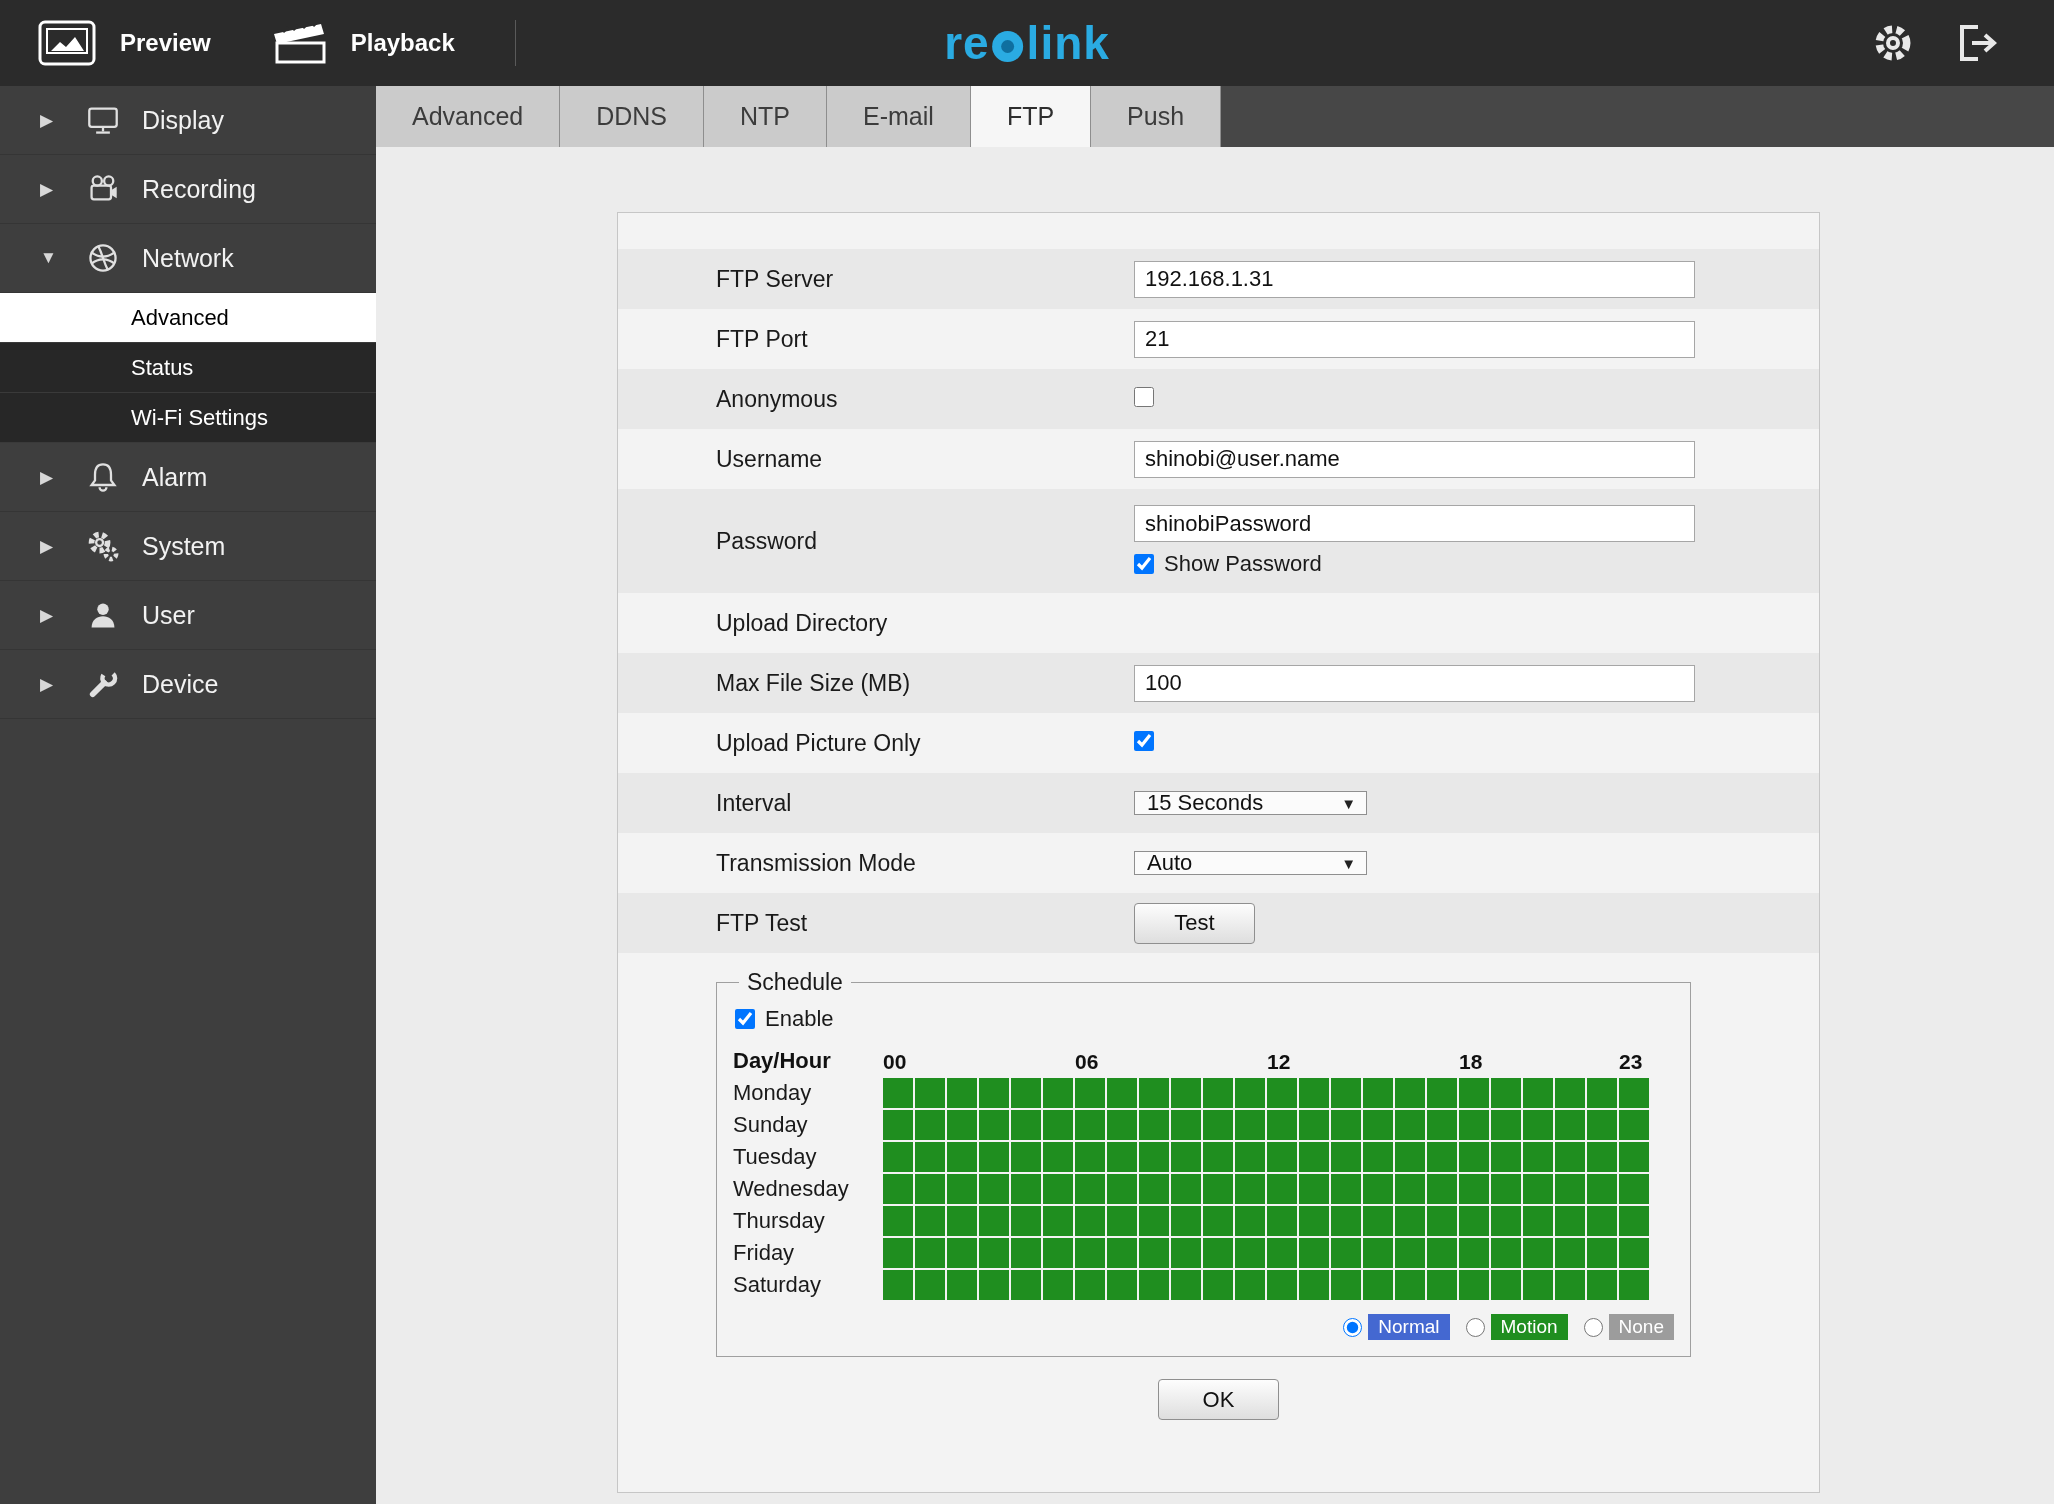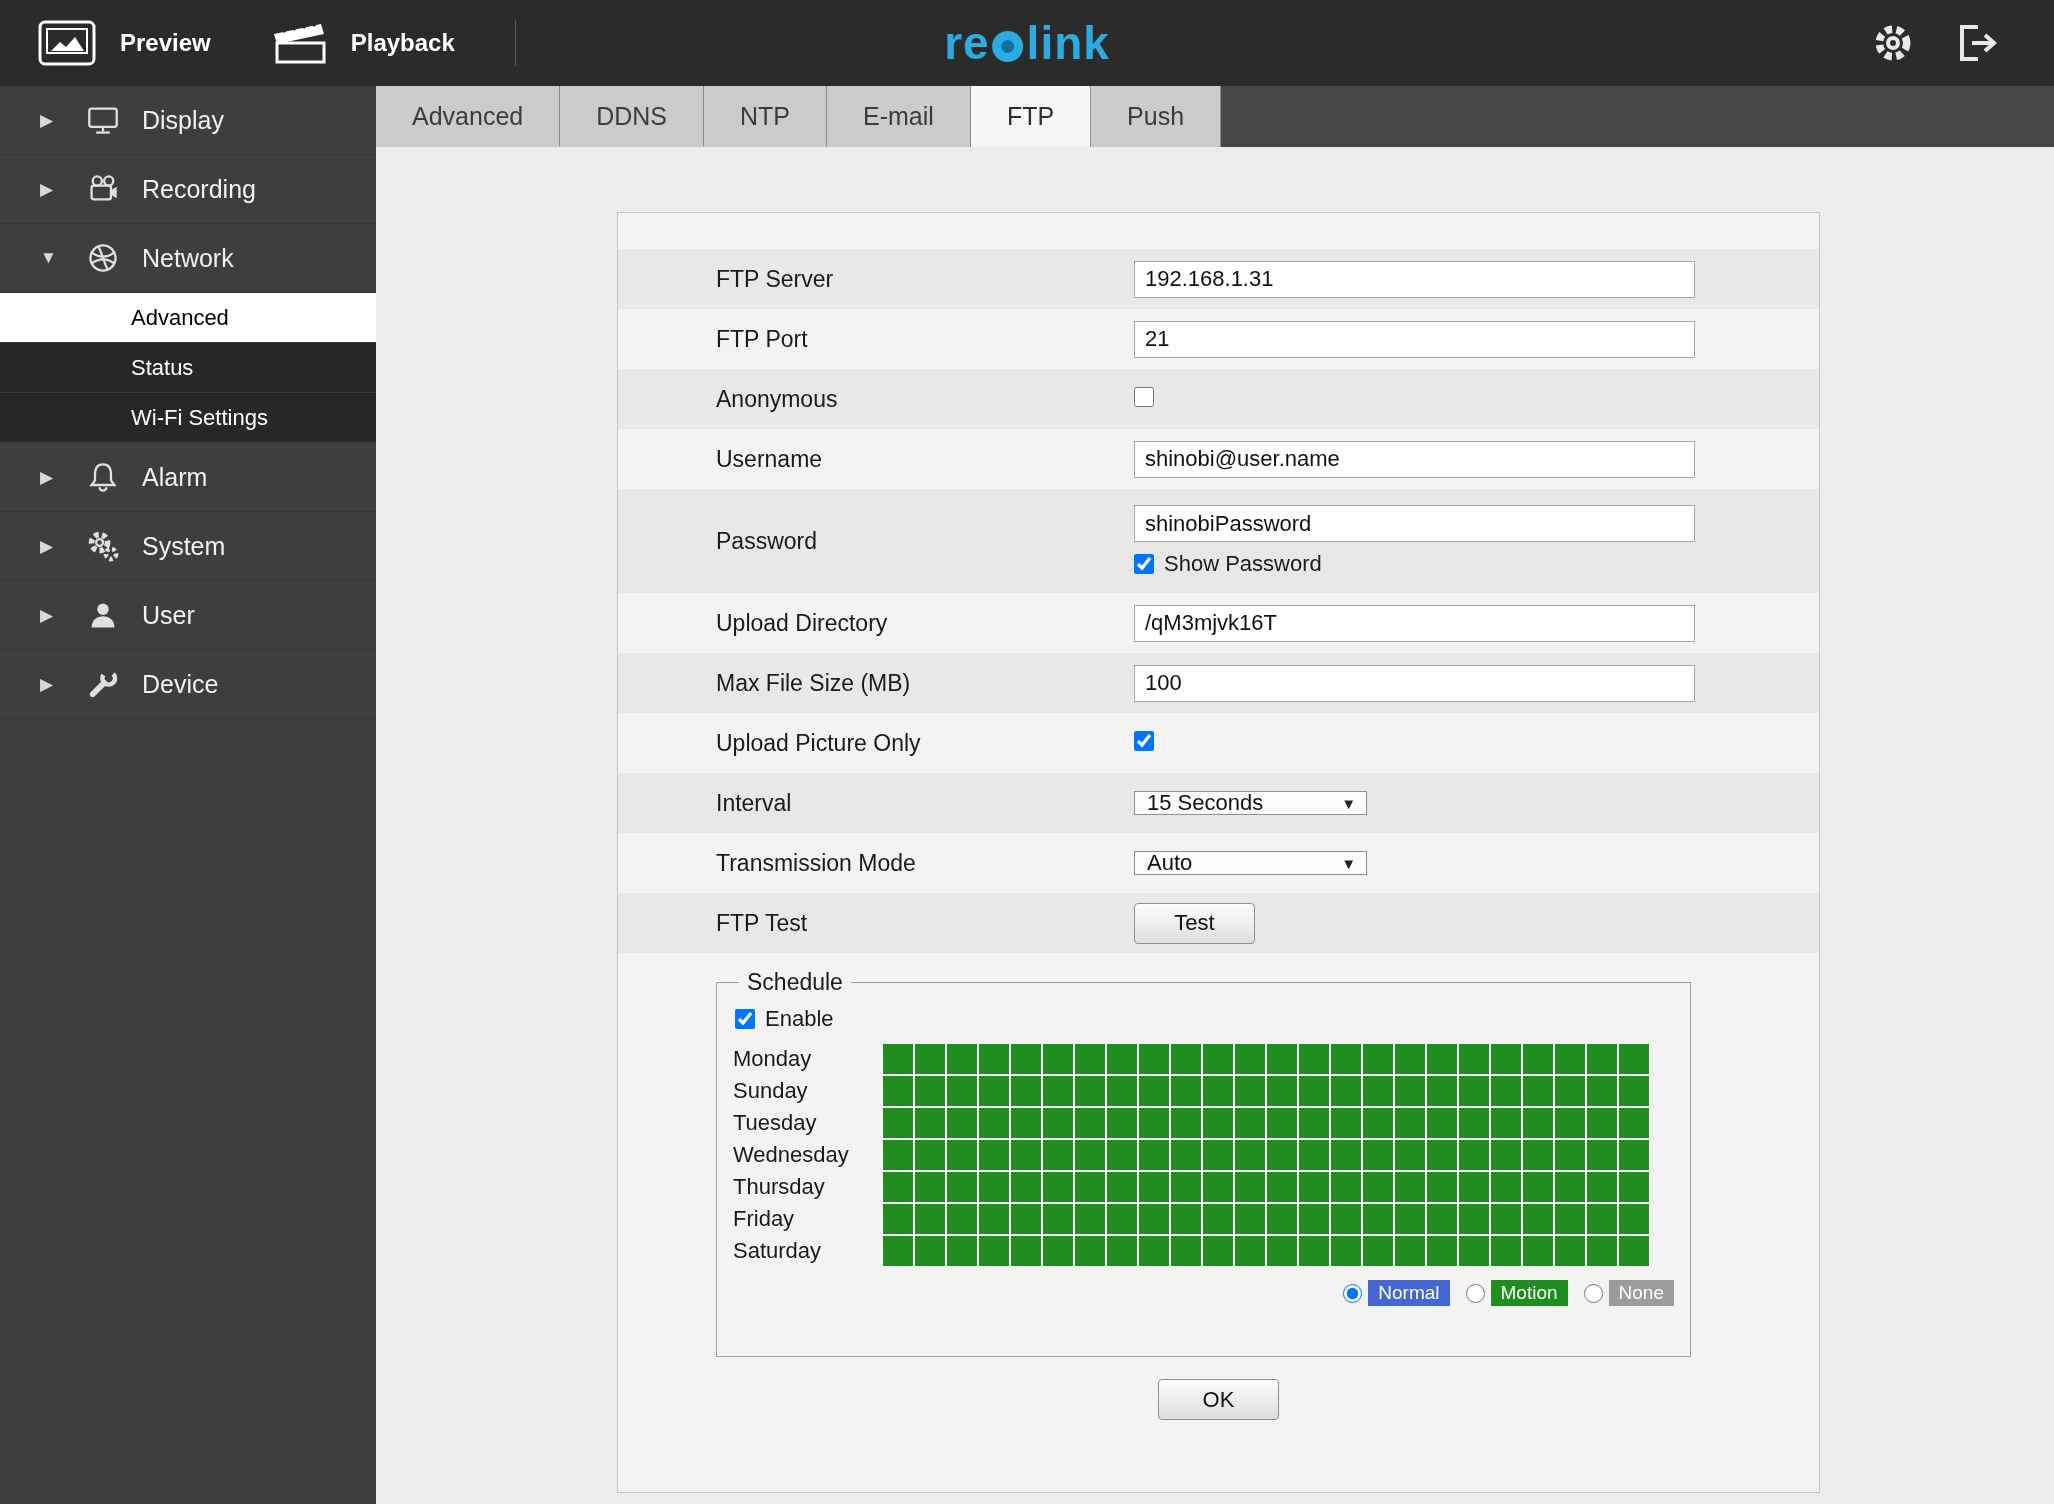--- a/index.html
+++ b/index.html
@@ -243,21 +243,20 @@
           <input class="tinput" type="text" value="shinobiPassword" style="">
           <label class="showpass">
             <input class="cbox" type="checkbox" checked="" style="">
             <span>Show Password</span>
           </label>
         </div>
       </div>
 
       <div class="frow light">
         <span class="flabel">Upload Directory</span>
-        <input class="tinput" type="text" value="/qM3mjvk16T" style="">
       </div>
 
       <div class="frow dark">
         <span class="flabel">Max File Size (MB)</span>
         <input class="tinput" type="text" value="100" style="">
       </div>
 
       <div class="frow light">
         <span class="flabel">Upload Picture Only</span>
         <span><input class="cbox" type="checkbox" checked="" style=""></span>
@@ -285,20 +284,30 @@
       </div>
 
       <fieldset class="schedule">
         <legend>Schedule</legend>
 
         <label class="enable-row">
           <input class="cbox" type="checkbox" checked="" style="">
           <span>Enable</span>
         </label>
 
+        <div class="sched-header">
+          <span class="dayhour">Day/Hour</span>
+          <div class="hours">
+              <span style="left: 0px;">00</span>
+              <span style="left: 192px;">06</span>
+              <span style="left: 384px;">12</span>
+              <span style="left: 576px;">18</span>
+              <span style="left: 736px;">23</span>
+            </div>
+        </div>
 
         <div>
             <div class="day-row">
               <span class="day-label">Monday</span>
               <div class="cells">
                 <div class="cell" style="background: rgb(31, 142, 31);"></div>
                 <div class="cell" style="background: rgb(31, 142, 31);"></div>
                 <div class="cell" style="background: rgb(31, 142, 31);"></div>
                 <div class="cell" style="background: rgb(31, 142, 31);"></div>
                 <div class="cell" style="background: rgb(31, 142, 31);"></div>

